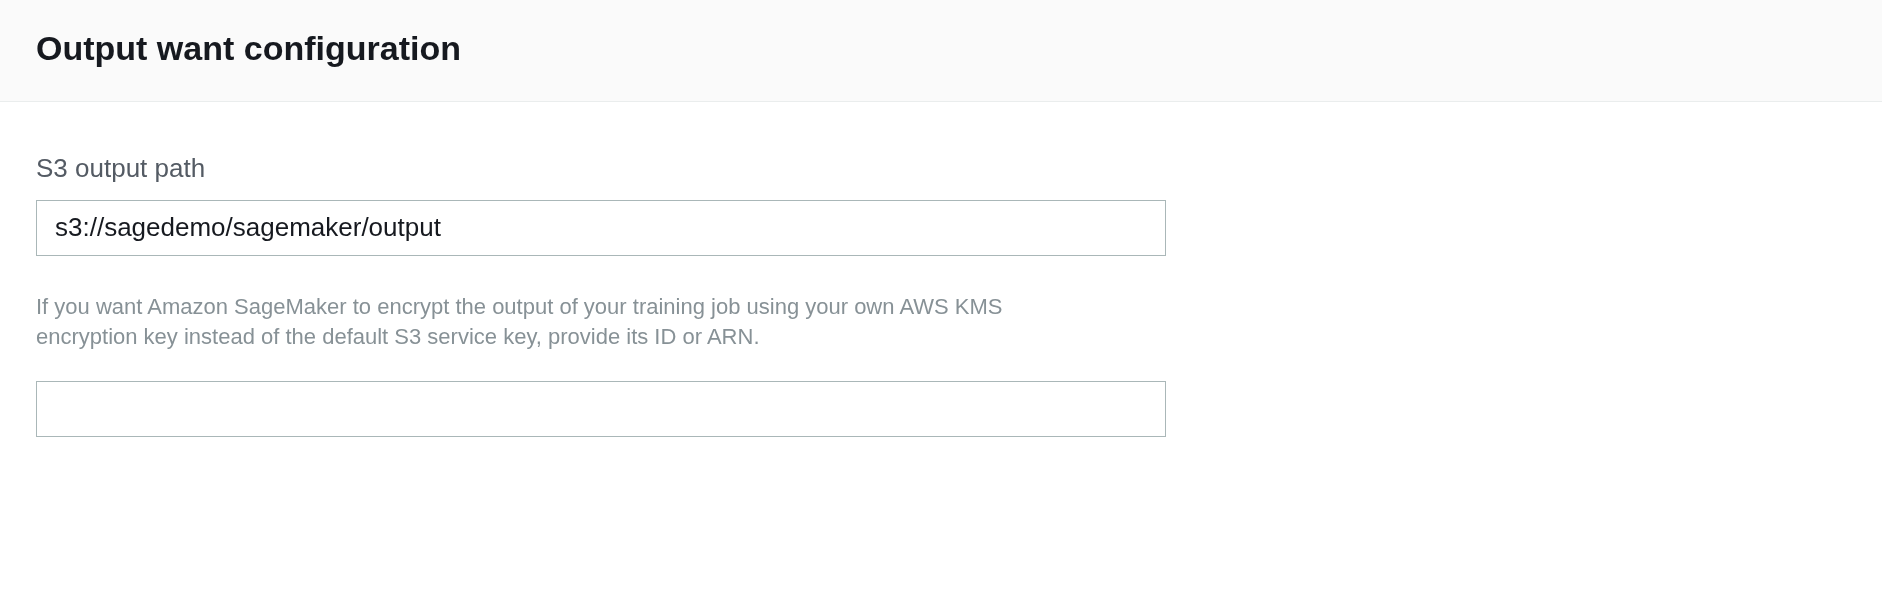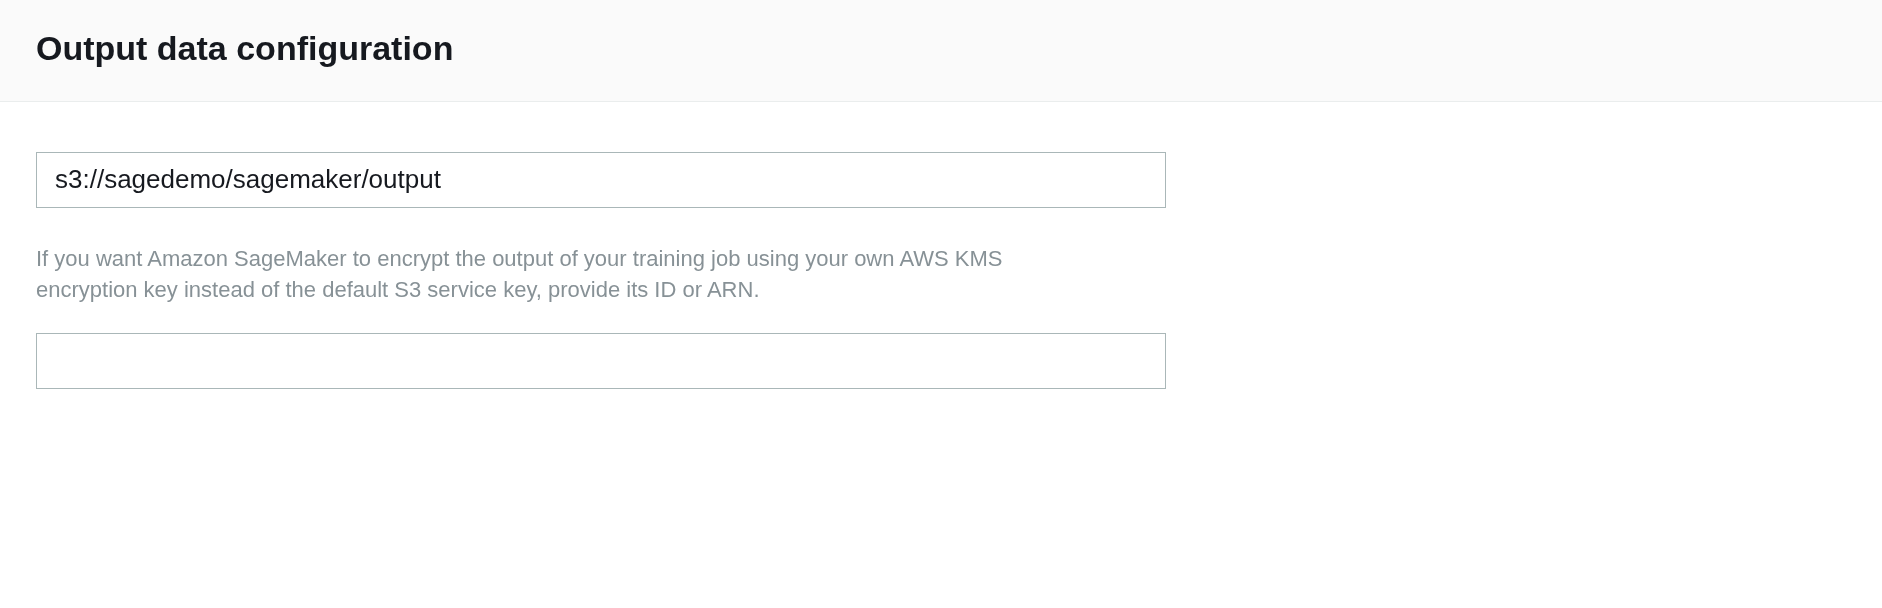--- a/index.html
+++ b/index.html
@@ -56,26 +56,27 @@
       font-size: 26px;
       color: #16191f;
       font-family: inherit;
       background: #ffffff;
     }
   </style>
 </head>
 <body>
 
 <div class="section-header">
-  <h2>Output data configuration</h2>
+  <h2>Output want configuration</h2>
 </div>
 
 <div class="section-body">
 
   <div class="form-group">
+    <label class="field-label">S3 output path</label>
     <input type="text" class="text-input" value="s3://sagedemo/sagemaker/output" style="">
   </div>
 
   <div class="form-group">
     <div class="field-description">If you want Amazon SageMaker to encrypt the output of your training job using your own AWS KMS encryption key instead of the default S3 service key, provide its ID or ARN.</div>
     <input type="text" class="text-input" value="" style="">
   </div>
 
 </div>
 

